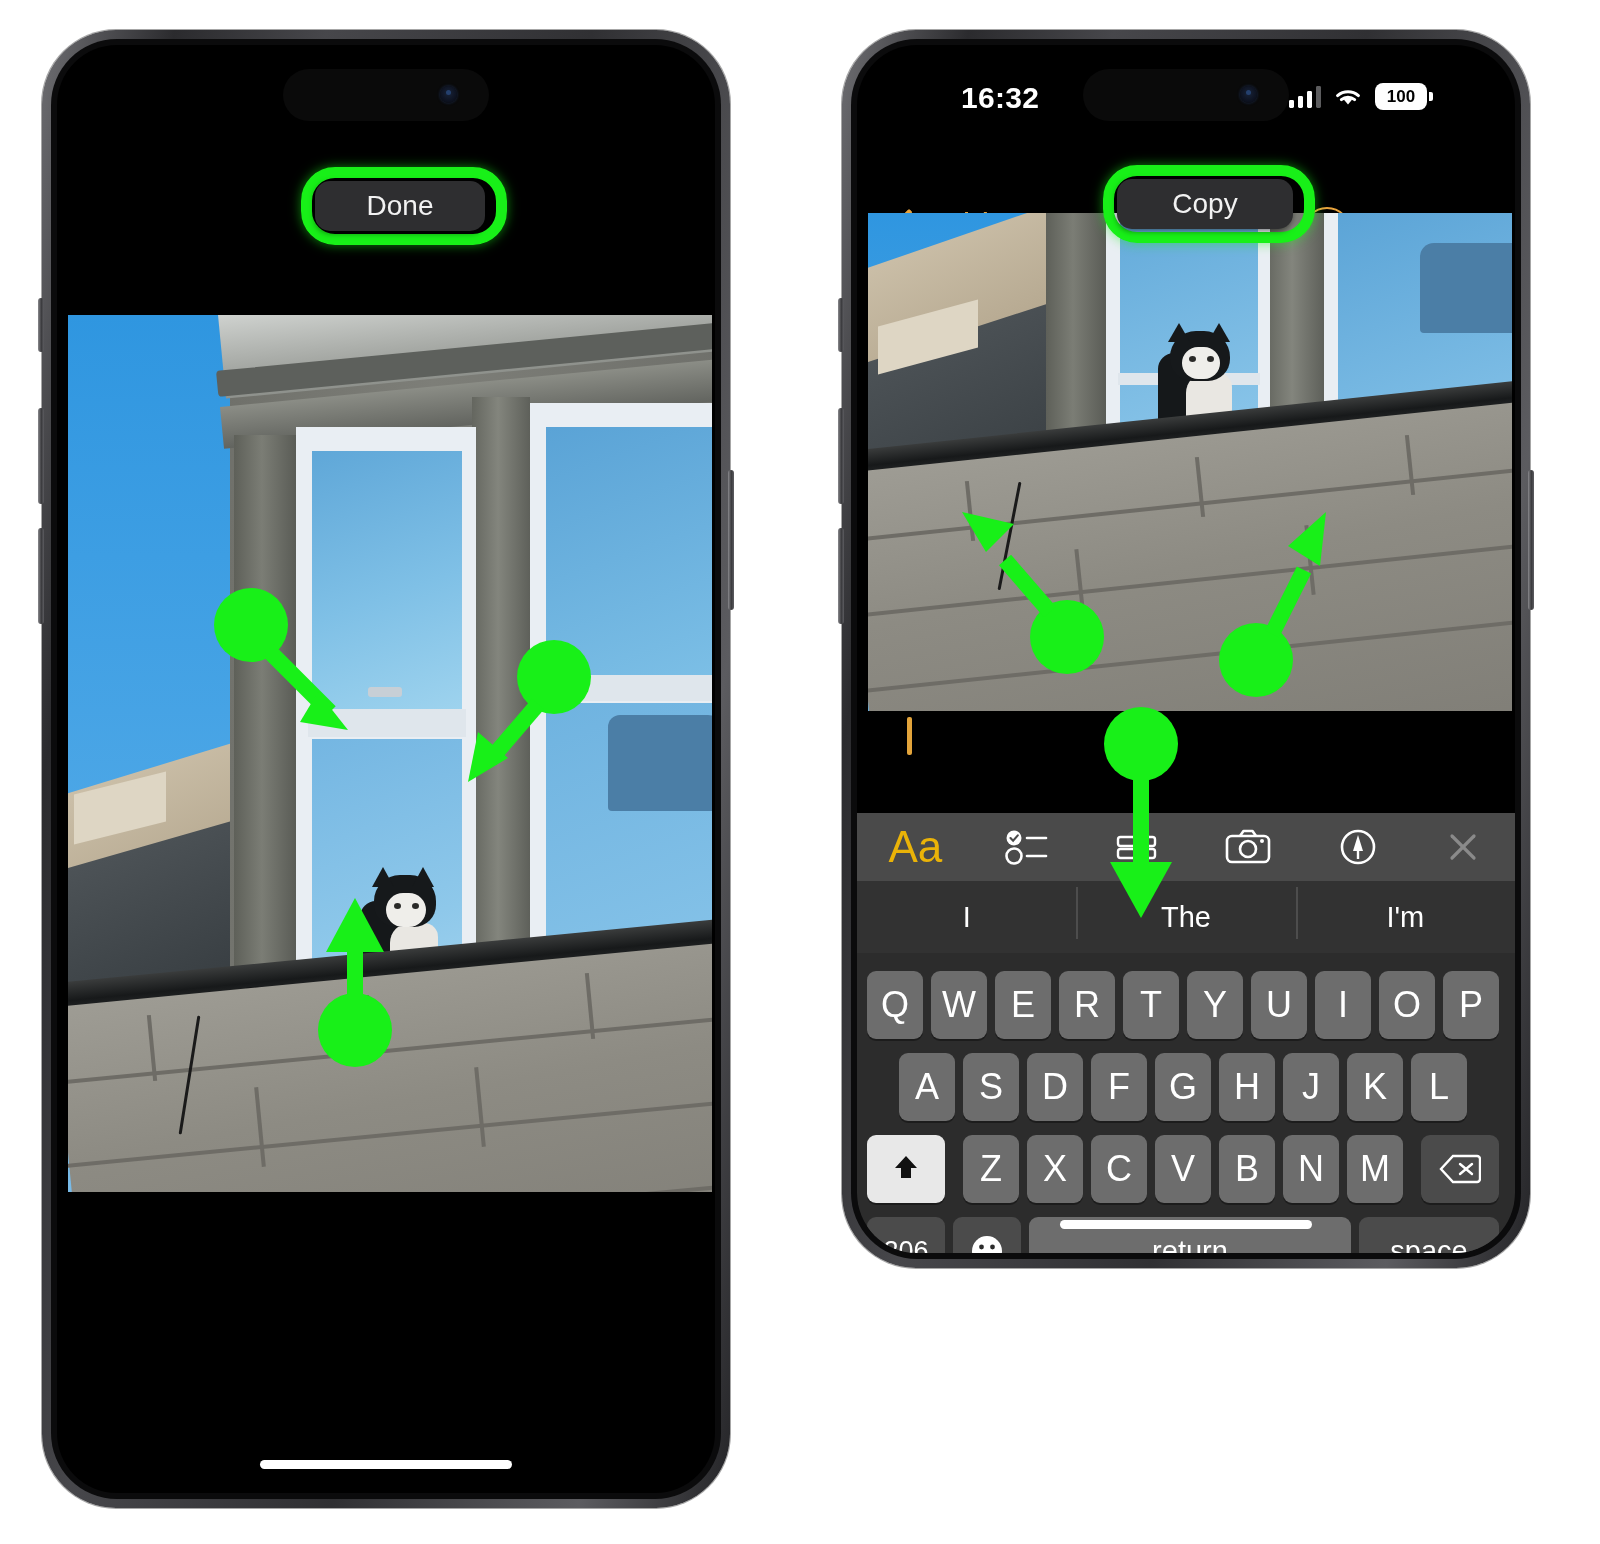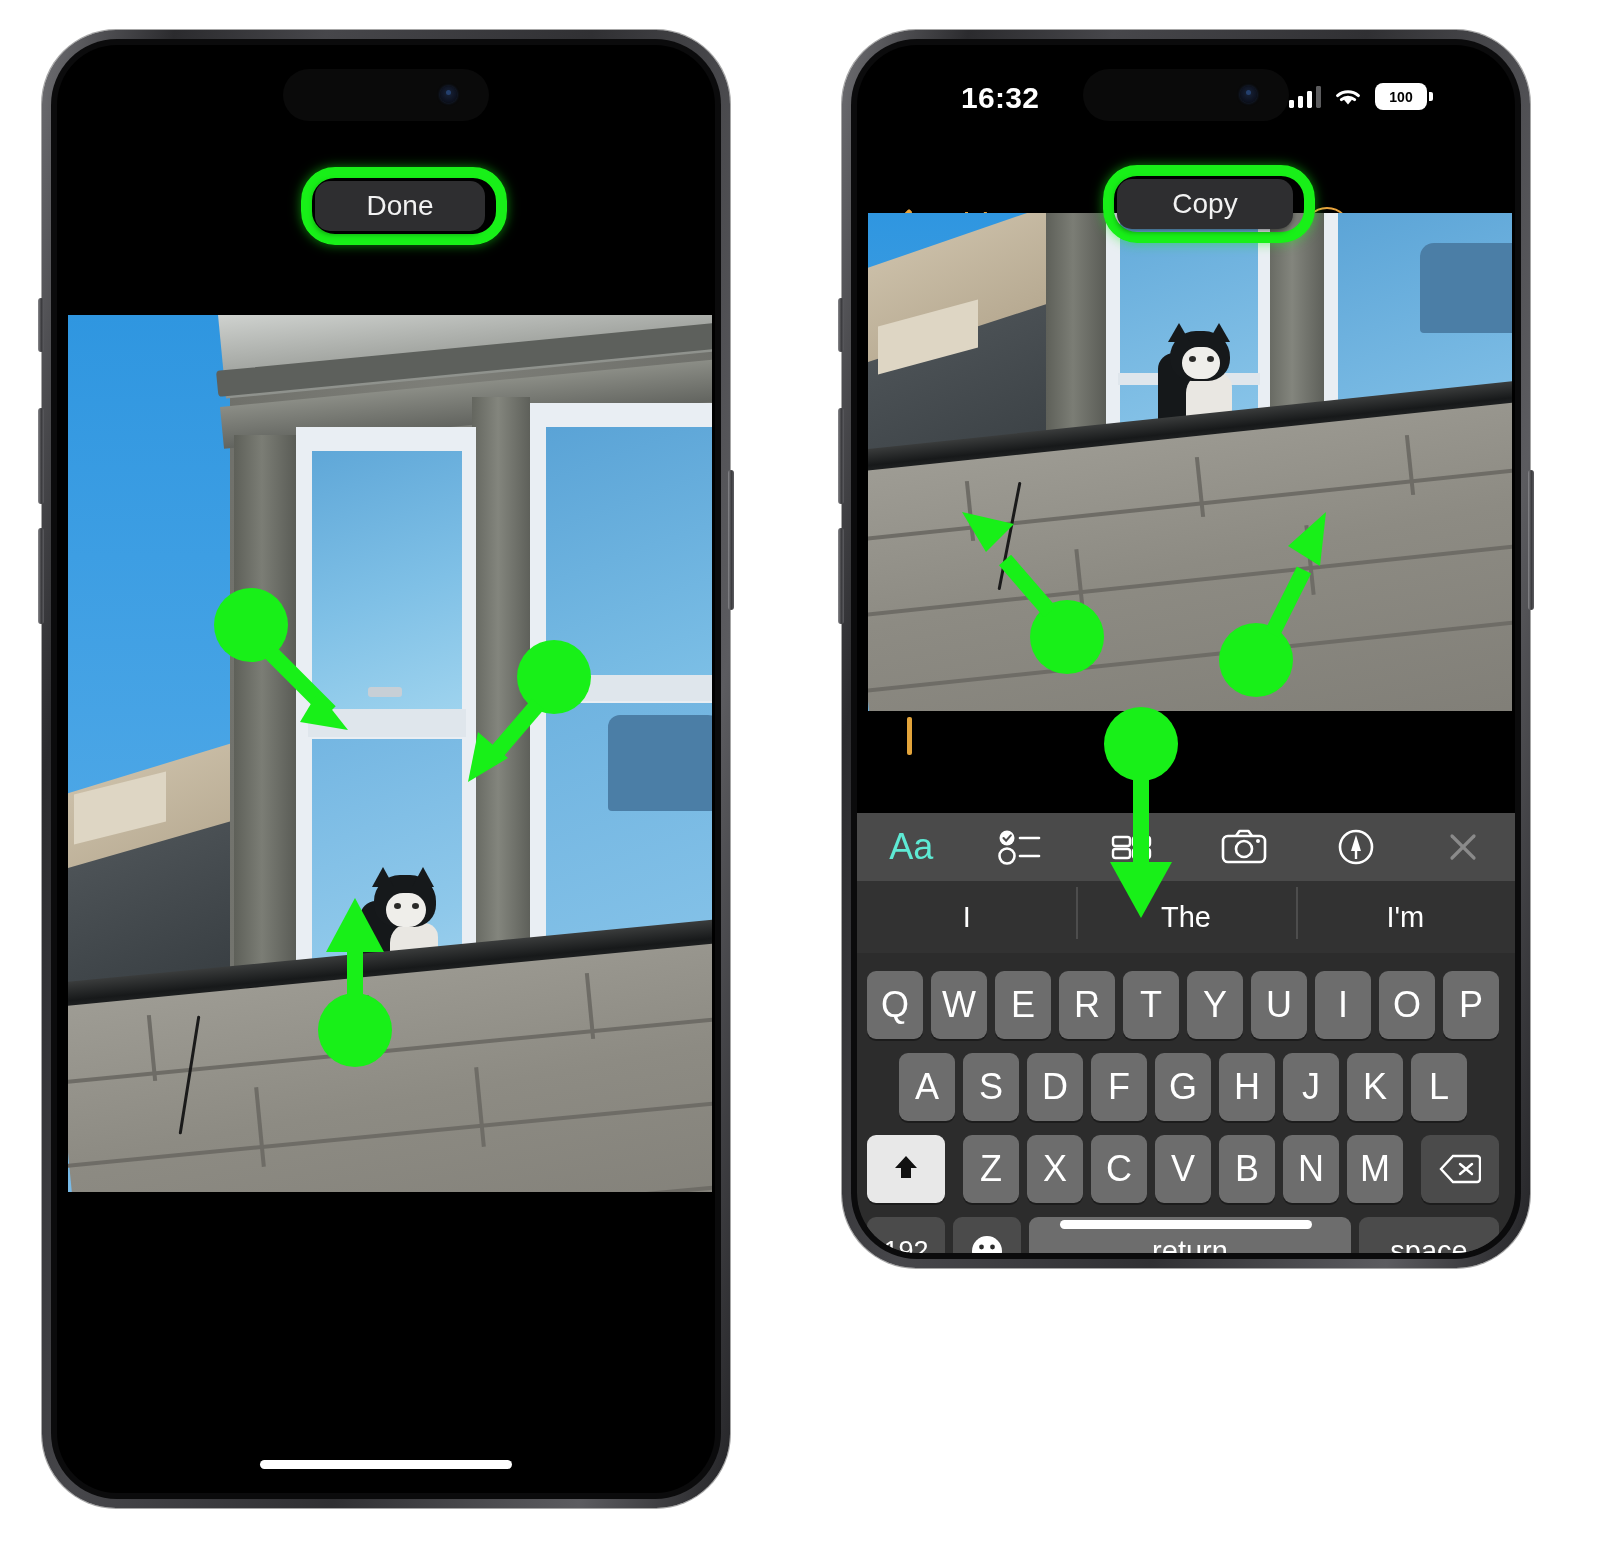--- a/index.html
+++ b/index.html
@@ -32,21 +32,21 @@
   .statusbar{position:absolute;left:0;right:0;top:0;height:86px;color:#fff;}
   .sb-time{position:absolute;left:104px;top:36px;font-size:30px;font-weight:bold;letter-spacing:.3px;}
   .sb-right{position:absolute;right:88px;top:38px;display:flex;align-items:center;gap:11px;}
   .bars{display:flex;align-items:flex-end;gap:3.5px;height:22px;}
   .bars i{display:block;width:5.5px;background:#fff;border-radius:1.4px;}
   .bars i:nth-child(1){height:8px;}
   .bars i:nth-child(2){height:12px;}
   .bars i:nth-child(3){height:17px;}
   .bars i:nth-child(4){height:22px;background:#5c5c5e;}
   .batt{position:relative;width:52px;height:27px;border-radius:8px;background:#fff;display:flex;align-items:center;justify-content:center;}
-  .batt span{color:#000;font-size:14px;font-weight:bold;line-height:1;}
+  .batt span{color:#000;font-size:17px;font-weight:bold;line-height:1;}
   .batt:after{content:"";position:absolute;right:-6px;top:9px;width:4px;height:9px;border-radius:0 2px 2px 0;background:#fff;}
 
   
   .navbar{position:absolute;left:0;right:0;top:150px;height:78px;}
   .nav-back{position:absolute;left:38px;top:10px;display:flex;align-items:center;gap:10px;color:#E8A33D;font-size:34px;}
   .chev{width:18px;height:30px;position:relative;}
   .chev:before{content:"";position:absolute;left:3px;top:3px;width:17px;height:17px;border-left:5px solid #E8A33D;border-bottom:5px solid #E8A33D;transform:rotate(45deg);border-radius:2px;}
   .nav-more{position:absolute;right:164px;top:12px;width:44px;height:44px;border-radius:50%;border:2.5px solid #E8A33D;display:flex;align-items:center;justify-content:center;gap:5px;}
   .nav-more i{width:6px;height:6px;border-radius:50%;background:#E8A33D;display:block;}
   .nav-done{position:absolute;right:26px;top:10px;color:#E8A33D;font-size:34px;font-weight:bold;}
@@ -259,21 +259,21 @@
       </div>
 
       <div class="caret" style="left:50px;top:672px;height:38px;"></div>
 
       <div class="hl-ring" style="left:246px;top:120px;width:190px;height:56px;"></div>
       <div class="pill" style="left:260px;top:134px;width:176px;height:50px;">
         <span>Copy</span>
       </div>
 
       <div class="kb-toolbar" style="top:768px;height:68px;">
-        <div style="color:#5eead4;font-size:36px;">Aa</div>
+        <div style="color:#eab308;font-size:44px;">Aa</div>
         <svg width="46" height="40" viewBox="0 0 46 40">
           <circle cx="9" cy="11" r="7.5" fill="#fff"></circle>
           <path d="M5.5 11l2.6 2.8L12.8 8.4" stroke="#4a4a4a" stroke-width="2.1" fill="none" stroke-linecap="round"></path>
           <circle cx="9" cy="29" r="7.5" stroke="#fff" stroke-width="2.6" fill="none"></circle>
           <line x1="22" y1="11" x2="41" y2="11" stroke="#fff" stroke-width="2.6" stroke-linecap="round"></line>
           <line x1="22" y1="29" x2="41" y2="29" stroke="#fff" stroke-width="2.6" stroke-linecap="round"></line>
         </svg>
         <svg width="46" height="40" viewBox="0 0 46 40">
           <rect x="4" y="10" width="17" height="9" rx="2.5" stroke="#fff" stroke-width="2.4" fill="none"></rect>
           <rect x="24" y="10" width="17" height="9" rx="2.5" stroke="#fff" stroke-width="2.4" fill="none"></rect>
@@ -339,21 +339,21 @@
         <div class="key" style="left:426px;top:182px;width:56px;height:68px;">N</div>
         <div class="key" style="left:490px;top:182px;width:56px;height:68px;">M</div>
         <div class="key dark" style="left:564px;top:182px;width:78px;height:68px;">
           <svg width="42" height="32" viewBox="0 0 42 32">
             <path d="M14 3h24a3 3 0 0 1 3 3v20a3 3 0 0 1-3 3H14L2 16z" stroke="#fff" stroke-width="2.4" fill="none"></path>
             <line x1="21" y1="11" x2="33" y2="21" stroke="#fff" stroke-width="2.4" stroke-linecap="round"></line>
             <line x1="33" y1="11" x2="21" y2="21" stroke="#fff" stroke-width="2.4" stroke-linecap="round"></line>
           </svg>
         </div>
 
-        <div class="key dark small" style="left:10px;top:264px;width:78px;height:68px;">192</div>
+        <div class="key dark small" style="left:10px;top:264px;width:78px;height:68px;">206</div>
         <div class="key dark" style="left:96px;top:264px;width:68px;height:68px;">
           <svg width="36" height="36" viewBox="0 0 36 36">
             <circle cx="18" cy="18" r="15" fill="#fff"></circle>
             <circle cx="12.5" cy="14" r="2.4" fill="#2c2c2c"></circle>
             <circle cx="23.5" cy="14" r="2.4" fill="#2c2c2c"></circle>
             <path d="M9 21c2.6 5 15.4 5 18 0z" fill="#2c2c2c"></path>
           </svg>
         </div>
         <div class="key sp" style="left:172px;top:264px;width:322px;height:68px;">return</div>
         <div class="key dark sp" style="left:502px;top:264px;width:140px;height:68px;">space</div>

